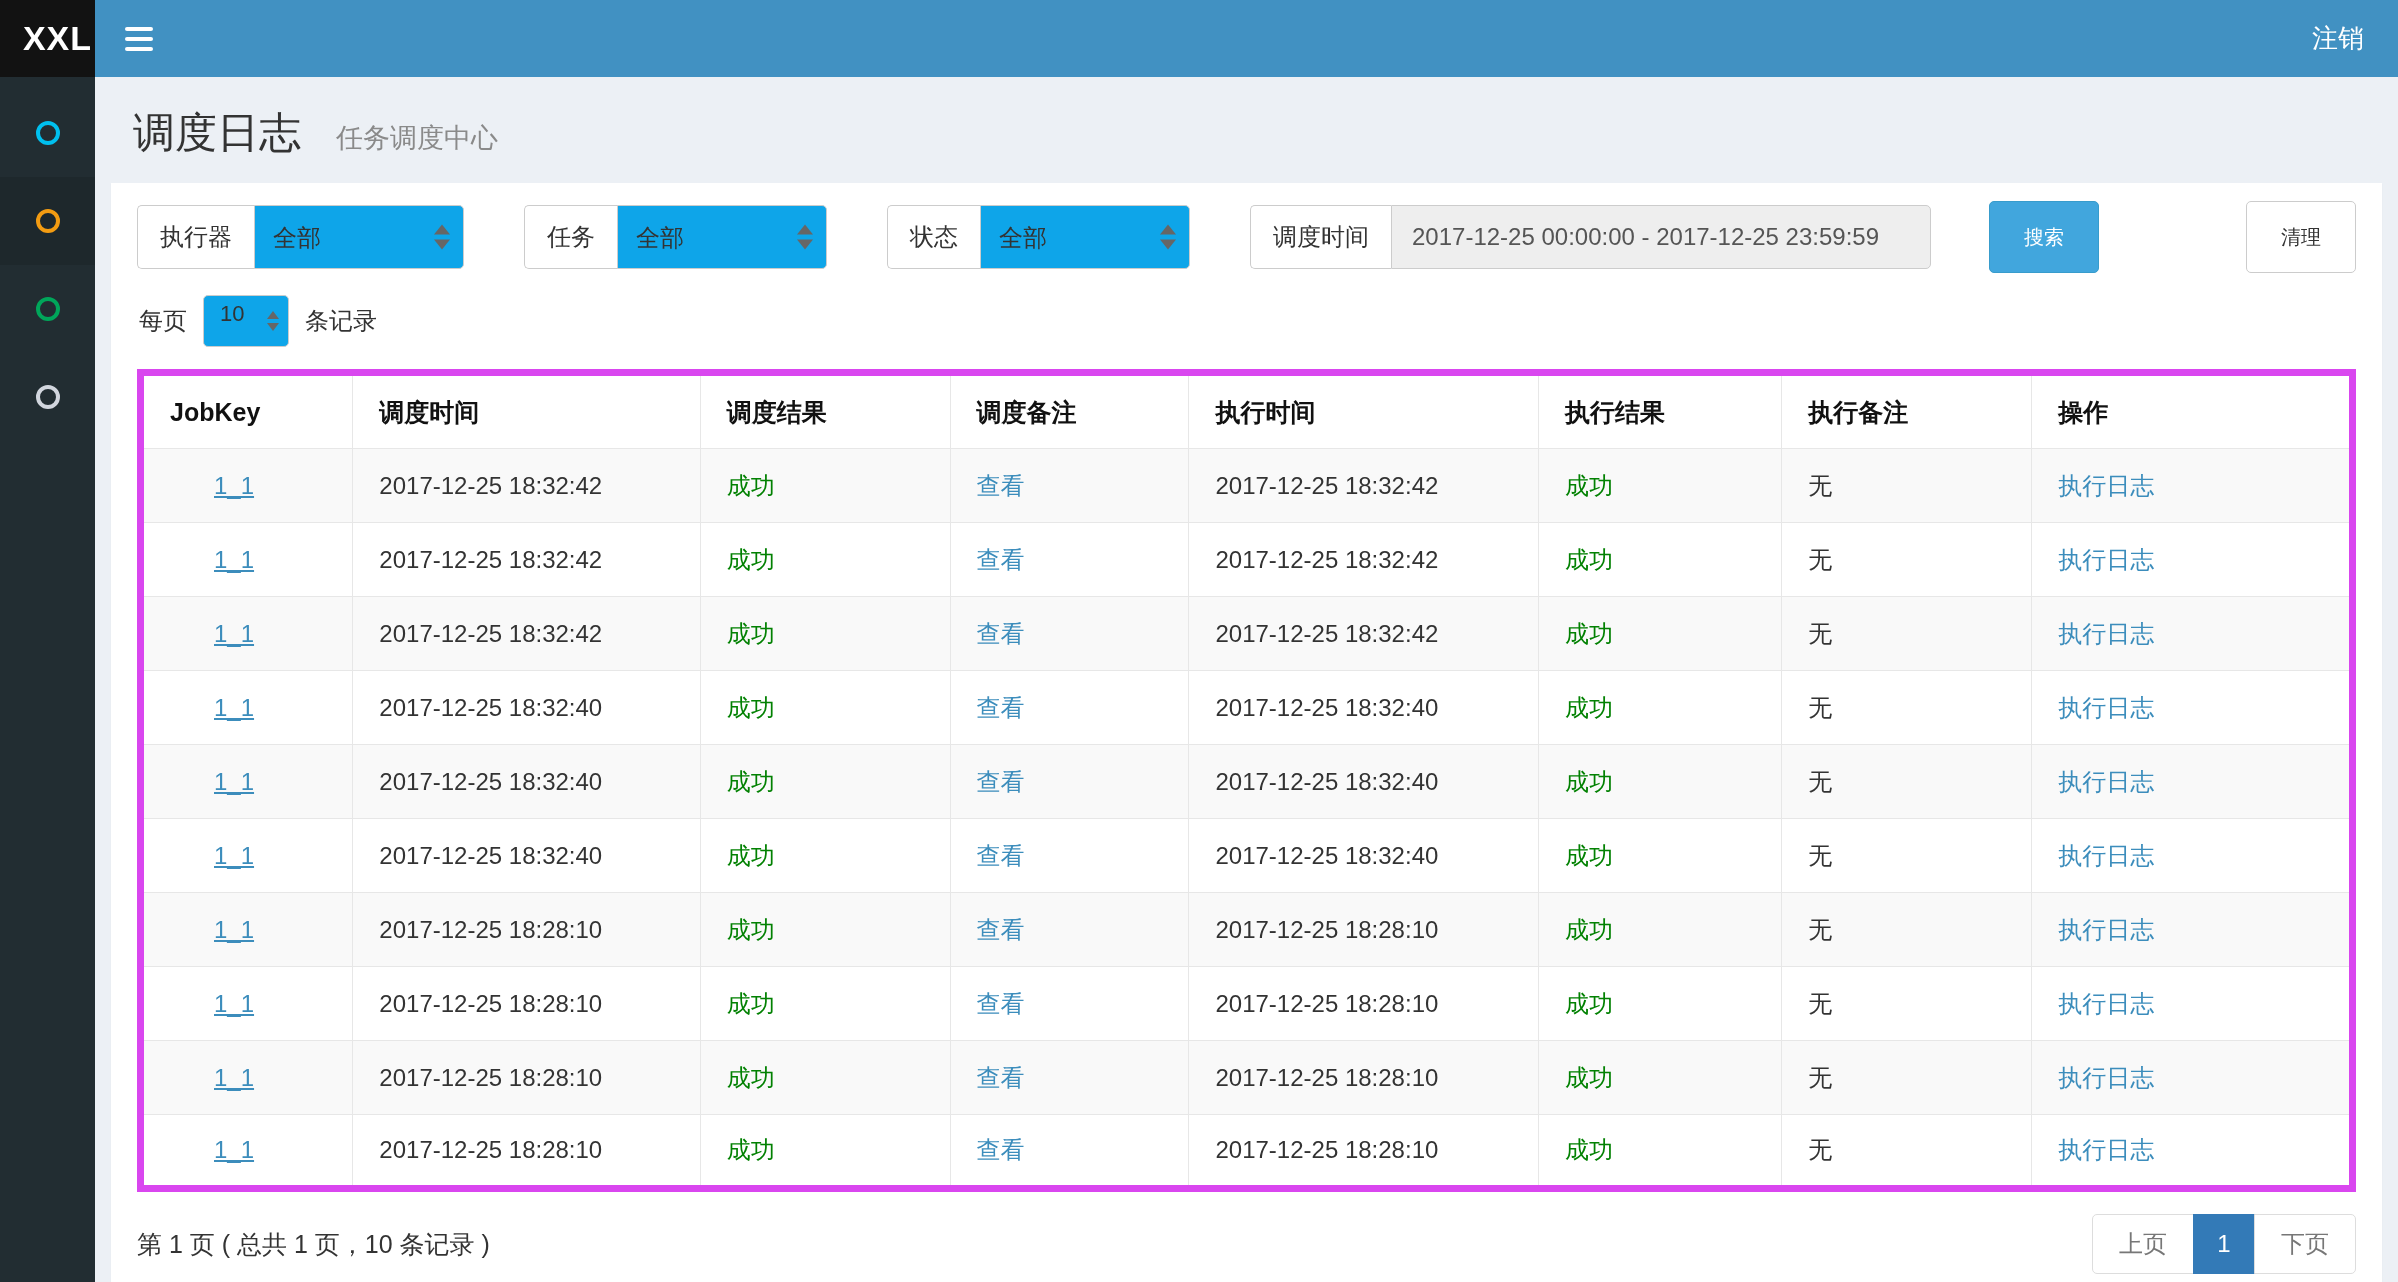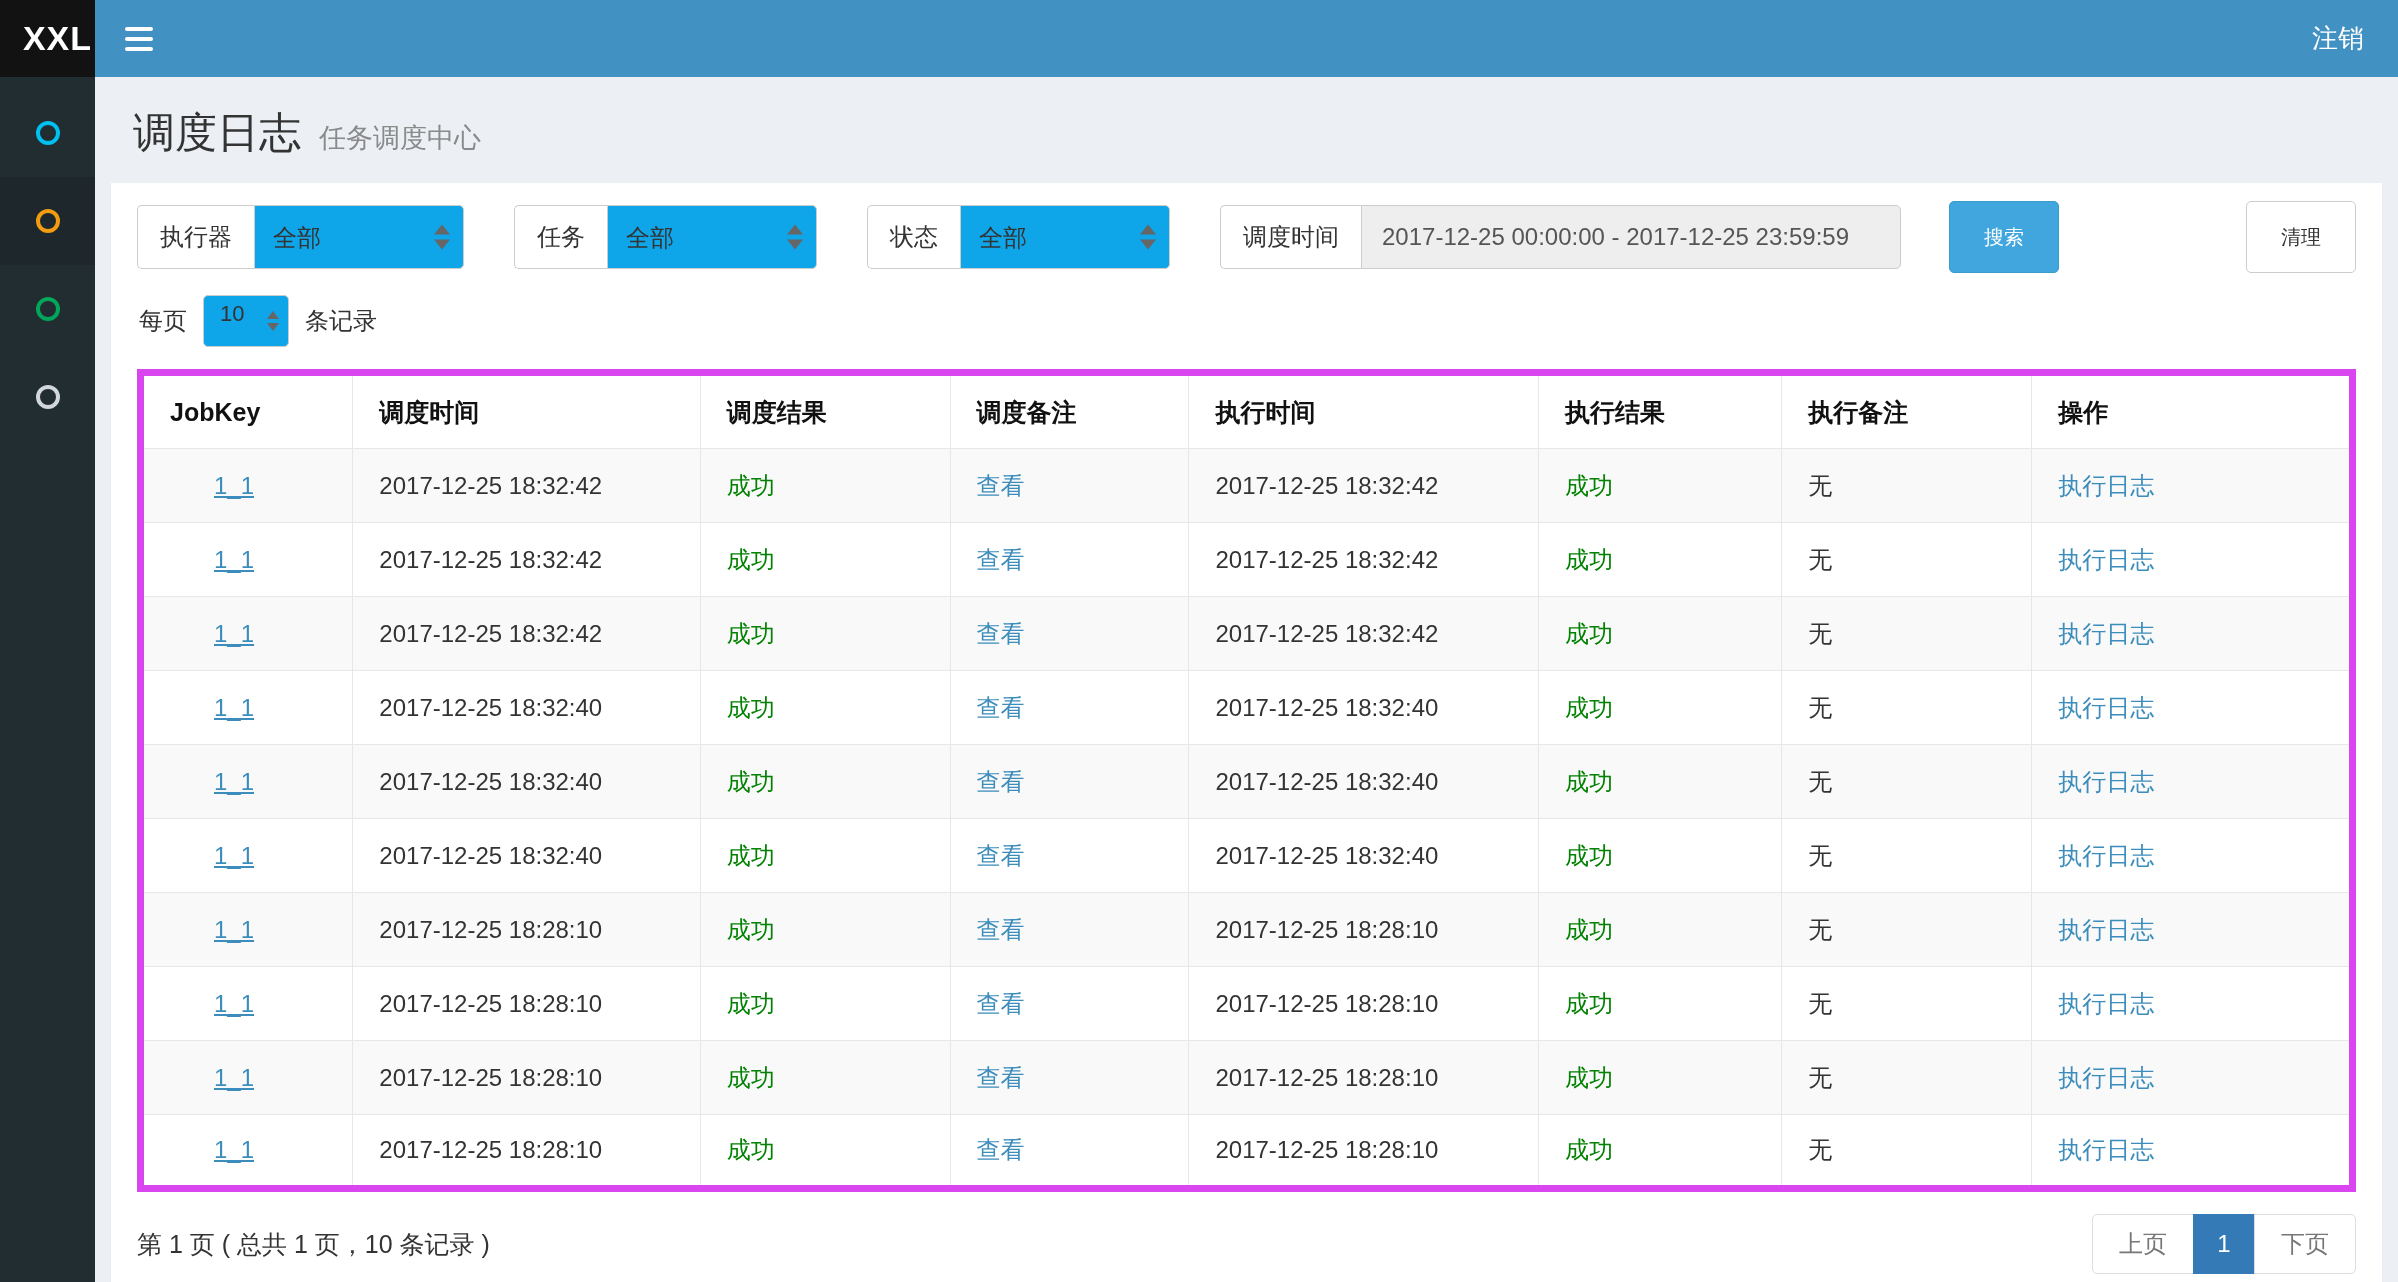--- a/index.html
+++ b/index.html
@@ -22,28 +22,28 @@
   .main-sidebar { position:absolute; left:0; top:77px; bottom:0; width:95px; background:#222d32; }
   .sidebar-menu { list-style:none; padding-top:12px; }
   .sidebar-menu li { height:88px; display:flex; align-items:center; justify-content:center; cursor:pointer; }
   .sidebar-menu li.active { background:#1e282c; }
   .circle { width:24px; height:24px; border-radius:50%; border:4px solid #fff; }
 
   
   .content-wrapper { margin-left:95px; height:1205px; display:flex; flex-direction:column; }
   .content-header { padding:28px 38px 22px; }
   .content-header h1 { font-size:42px; font-weight:500; color:#333;
-    display:flex; align-items:baseline; gap:18px; }
+    display:flex; align-items:baseline; gap:35px; }
   .content-header small { font-size:27px; color:#8a8a8a; font-weight:400; }
   .content { padding:0 16px 12px; flex:1; }
   .box { background:#fff; height:100%; padding:18px 26px 14px;
     box-shadow:0 1px 1px rgba(0,0,0,.06); }
 
   
-  .filter-row { display:flex; align-items:center; }
+  .filter-row { display:flex; align-items:center;gap:10px; }
   .input-group { display:flex; align-items:stretch; height:64px; margin-right:50px; }
   .addon { display:flex; align-items:center; padding:0 22px; border:1px solid #ccc;
     border-right:0; border-radius:5px 0 0 5px; background:#fff; font-size:24px; white-space:nowrap; }
   .select-wrap { position:relative; display:flex; }
   select { -webkit-appearance:none; appearance:none; border:1px solid #ccc; background:#0ea5e9;
     font-family:inherit; font-size:24px; color:#333; cursor:pointer; }
   .filter-select { height:64px; width:210px; border-radius:0 5px 5px 0; padding:0 56px 0 18px; }
   .select-arrows { position:absolute; right:14px; top:50%; transform:translateY(-50%);
     display:flex; flex-direction:column; gap:5px; pointer-events:none; }
   .select-arrows i { display:block; width:0; height:0;

